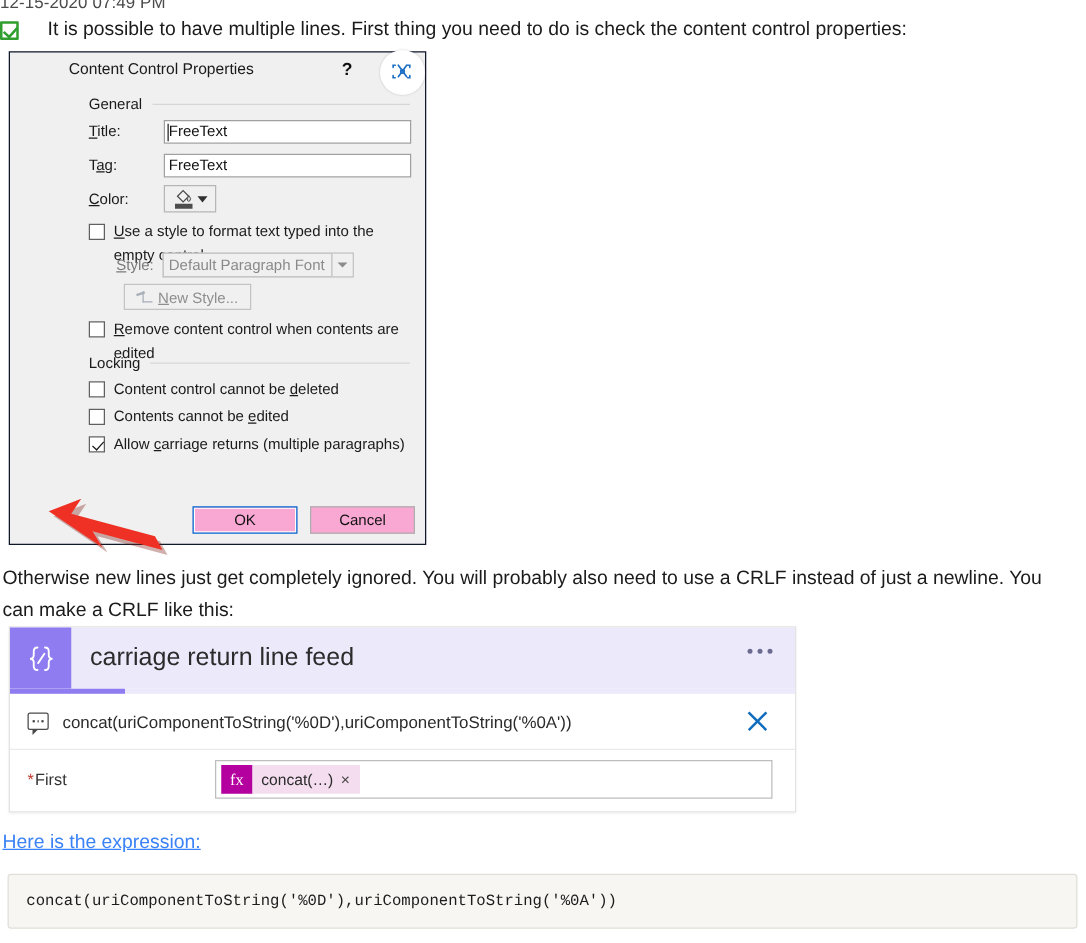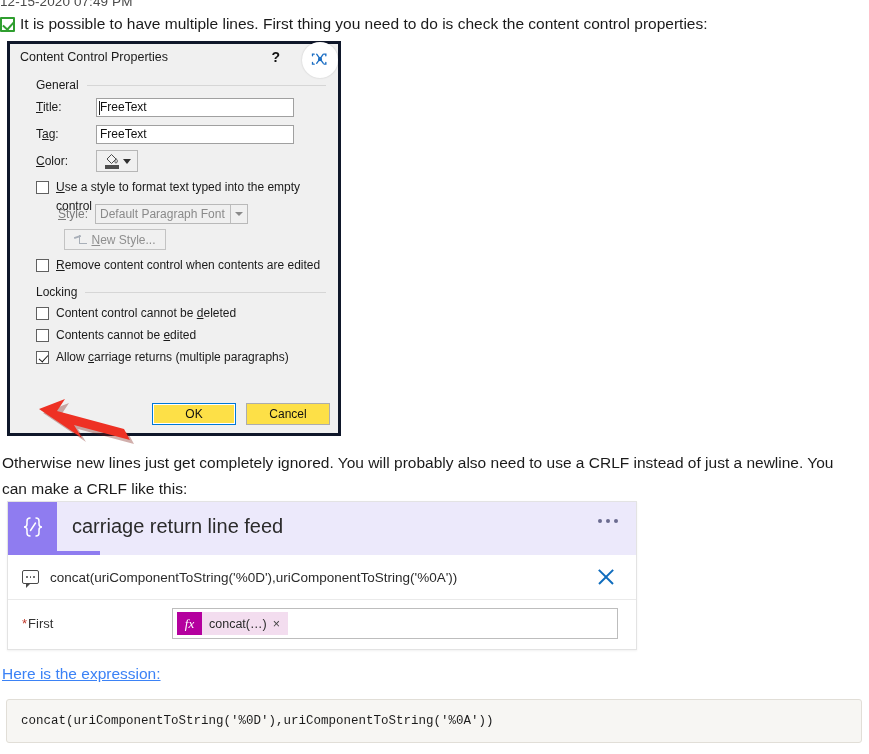--- a/index.html
+++ b/index.html
@@ -15,43 +15,43 @@
   
   .timestamp {
     position: absolute; left: 0px; top: -6px;
     font-size: 13.5px; color: #4a4a4a; letter-spacing: .1px;
     white-space: nowrap;
   }
 
   
   .intro-line {
     position: absolute; left: 0px; top: 14px;
-    display: flex; align-items: flex-start; gap: 5px;
+    display: flex; align-items: flex-start; gap: 23px;
     font-size: 15.5px; color: #1b1b1b; line-height: 20px;
     white-space: nowrap;
   }
   .green-check {
     width: 15px; height: 15px; margin-top: 3px; flex: 0 0 auto;
     position: relative;
     border: 2px solid #2f9e2f; background:#ffffff; border-radius:1px;
   }
   .green-check::after {
     content:""; position:absolute; left:3px; top:0px;
     width:5px; height:9px; border:solid #2f9e2f;
     border-width: 0 2.4px 2.4px 0; transform: rotate(42deg);
   }
 
   
   .dialog {
     position: absolute; left: 7px; top: 41px;
     width: 334px; height: 395px;
     background: #f0f0f0;
-    border: 3px solid #0f172a;
+    border: 1px solid #0f172a;
     font-family: "Liberation Sans", sans-serif;
-    font-size: 12px; color: #1a1a1a;
+    font-size: 12px; color: #1a1a1a; padding-left: 37px;
   }
   .dlg-title-row {
     position: relative; height: 27px;
     padding: 6px 10px 0 10px;
   }
   .dlg-title {
     font-size: 12.5px; color: #1a1a1a; font-weight: 400;
   }
   .dlg-help {
     position: absolute; right: 58px; top: 5px;
@@ -125,21 +125,21 @@
     display:flex; align-items:center; justify-content:center; gap:4px;
     font-size:12px; color:#8e8e8e;
   }
   .ns-ico { width:13px;height:11px; position:relative; opacity:.55;}
   .ns-ico::before{content:"";position:absolute;left:0;top:2px;width:7px;height:2px;background:#6e7a8c;transform:rotate(-18deg);}
   .ns-ico::after{content:"";position:absolute;left:5px;top:1px;width:7px;height:8px;border:1.5px solid #6e7a8c;border-top:none;border-right:none;}
 
   .btn-row { position:absolute; right: 8px; bottom: 8px; display:flex; gap: 10px; }
   .dlg-btn {
     width: 84px; height: 22px; font-size: 12px; color:#111;
-    background: #fde047; border:1px solid #adadad;
+    background: #f9a8d4; border:1px solid #adadad;
     display:flex;align-items:center;justify-content:center;
   }
   .dlg-btn.default { border: 1px solid #0078d7; box-shadow: inset 0 0 0 1px #fff; }
 
   
   .red-arrow { position: absolute; left: 24px; top: 393px; width: 110px; height: 52px; pointer-events:none; }
 
   
   .para {
     position: absolute; left: 2px; top: 450px; width: 850px;
@@ -195,21 +195,21 @@
   .pa-inputs-lbl { font-size: 13px; color:#333; width: 150px; }
   .pa-inputs-lbl .star { color:#c0392b; margin-right:1px; }
   .pa-field {
     flex: 1; margin-right: 18px; height: 31px; border:1px solid #bdbdbd; background:#fff;
     display:flex; align-items:center; padding: 0 0 0 4px;
   }
   .fx-chip { display:flex; align-items:center; height: 23px; }
   .fx-box {
     width: 25px; height: 23px; background:#b4009e; color:#fff;
     display:flex;align-items:center;justify-content:center;
-    font-style: italic; font-size: 13px; font-family:"Liberation Serif", serif;
+    font-size: 13px; font-family:"Liberation Serif", serif;
   }
   .fx-label {
     background:#f3ddef; height:23px; display:flex; align-items:center;
     padding: 0 8px 0 7px; font-size: 12.5px; color:#2b2b2b; gap:6px;
   }
   .fx-x { font-size: 12.5px; color:#444; }
 
   
   .expr-head {
     position:absolute; left:2px; top:665px;

